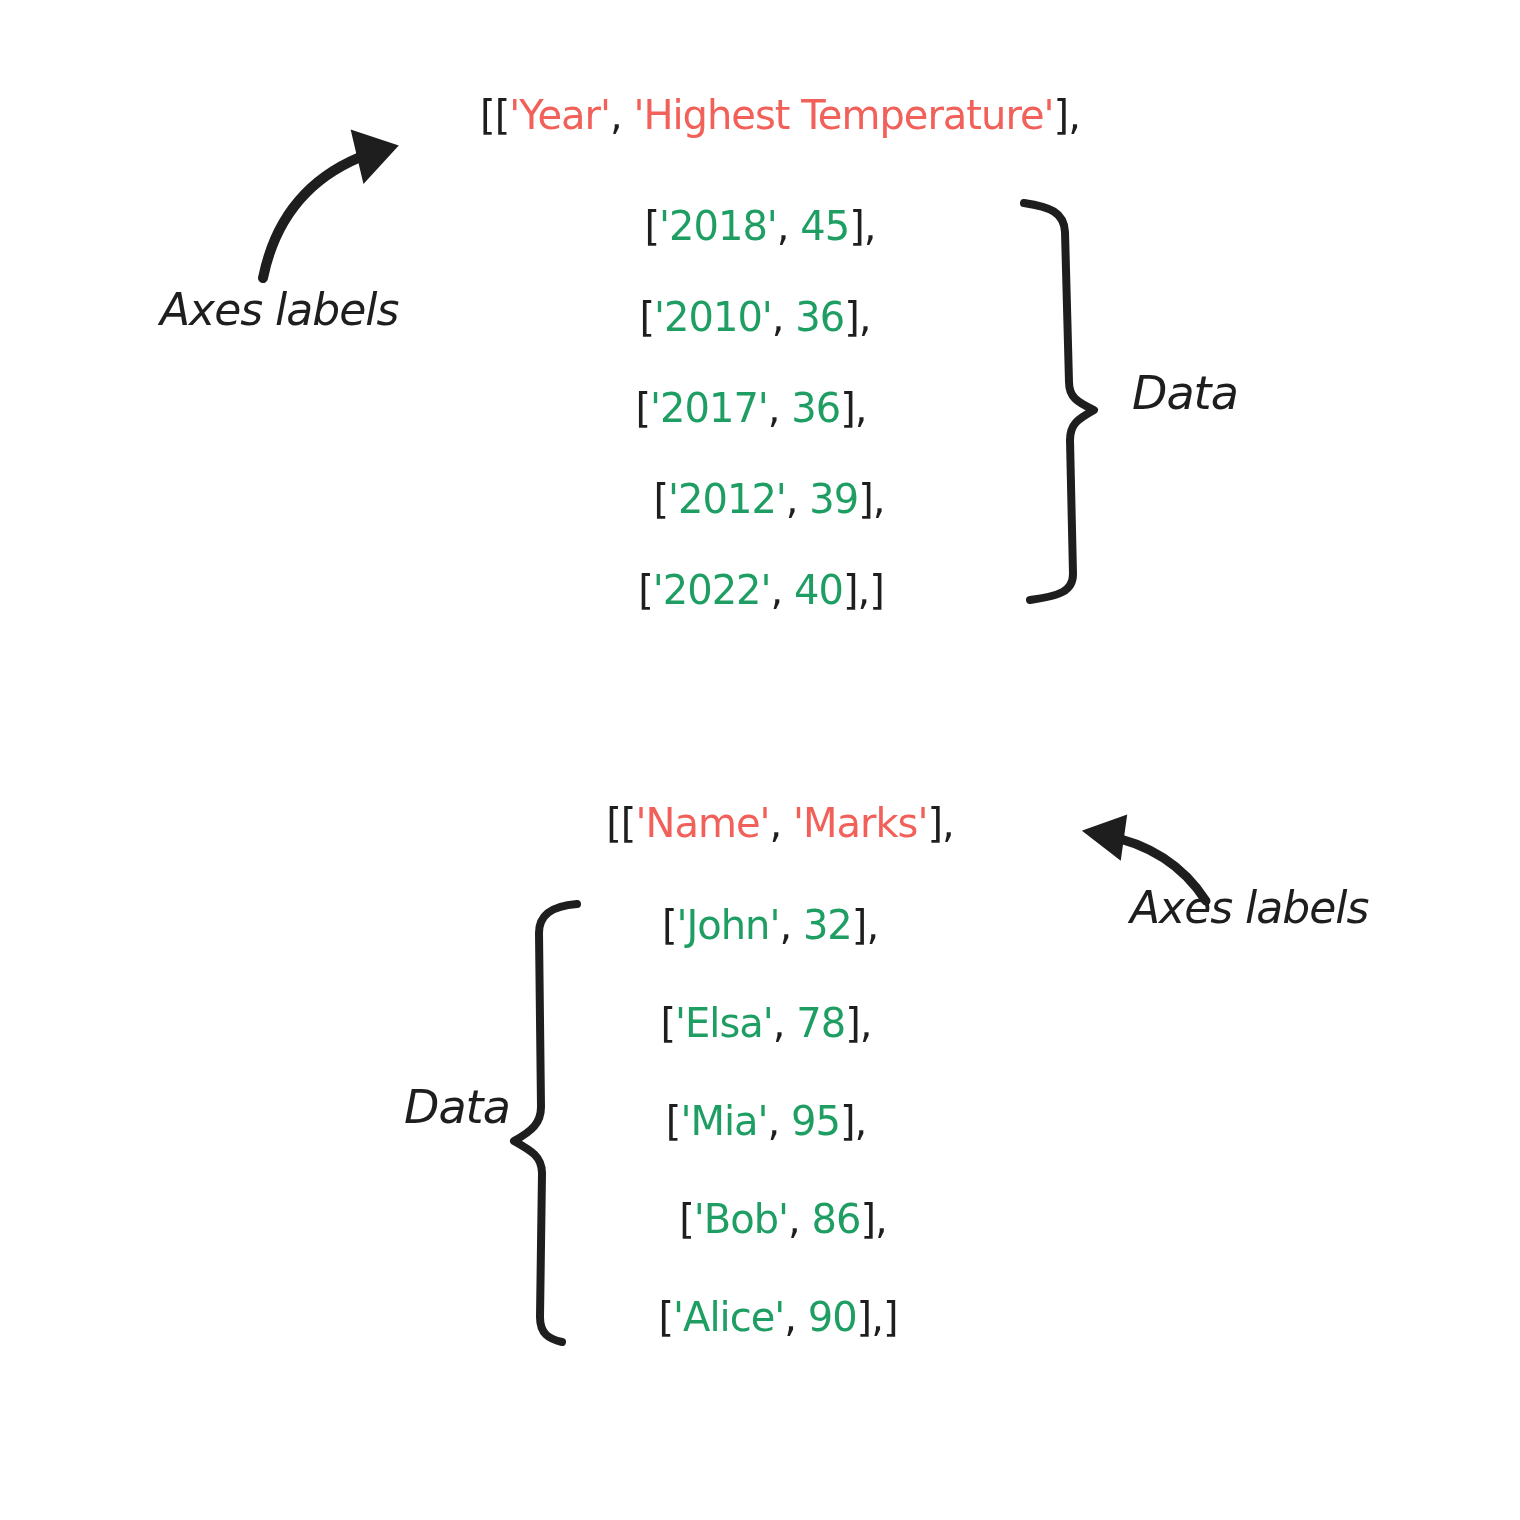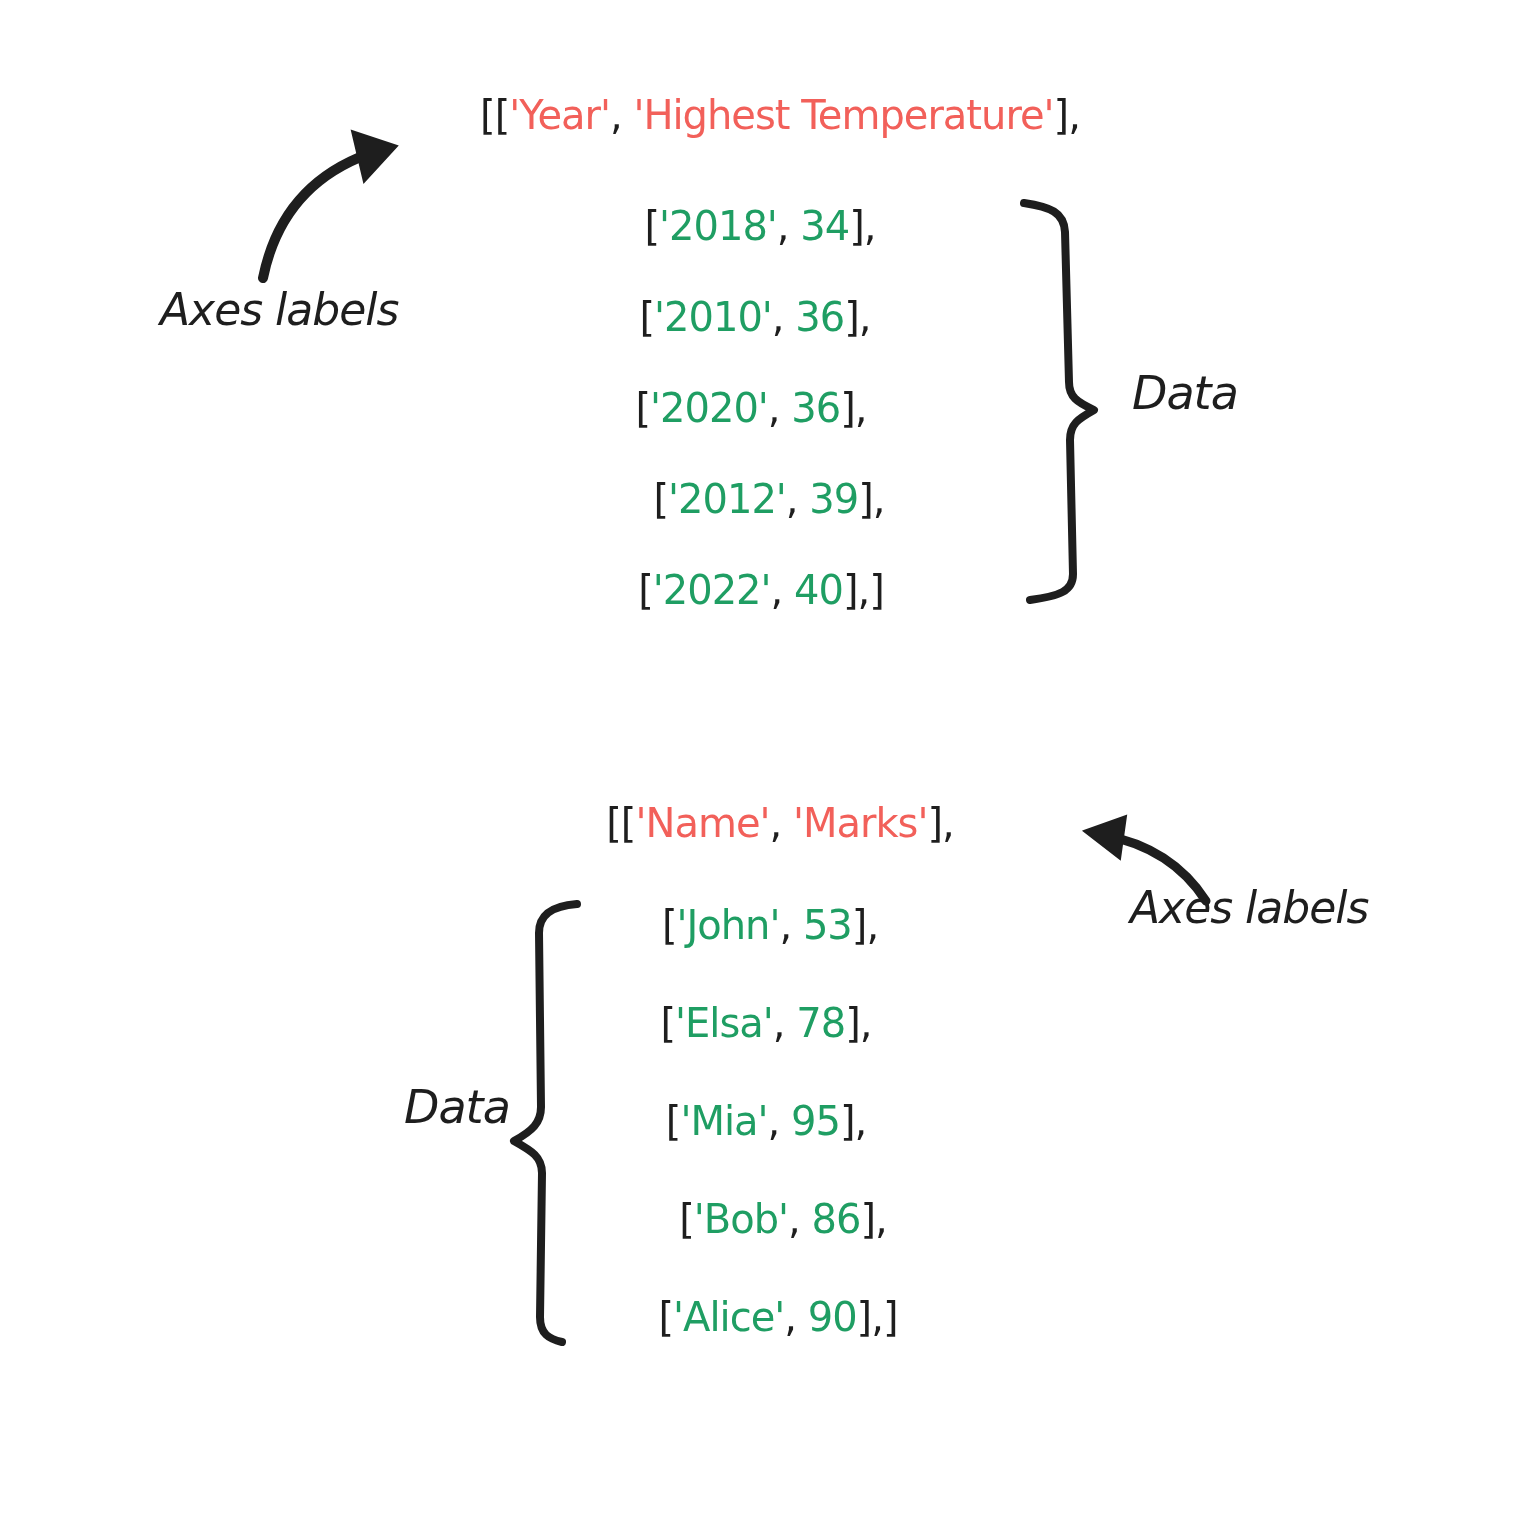--- a/index.html
+++ b/index.html
@@ -80,30 +80,30 @@
     <g>
       <path d="M 577 904 C 551 906, 539 915, 539 933
                L 541 1107 C 541 1123, 532 1131, 514 1141
                C 532 1151, 542 1157, 542 1173
                L 540 1317 C 540 1334, 549 1339, 562 1342" stroke-width="8" stroke-linecap="round" stroke-linejoin="round" fill="none"></path>
     </g>
   </svg>
 
   <div class="code-line header-line" id="top-header"><span class="seg-ink">[[</span><span class="seg-label">'Year'</span><span class="seg-ink">, </span><span class="seg-label">'Highest Temperature'</span><span class="seg-ink">],</span></div>
   <div class="rows" id="top-rows">
-      <div class="code-line"><span class="seg-ink">[</span><span class="seg-value">'2018'</span><span class="seg-ink">, </span><span class="seg-value">34</span><span class="seg-ink">],</span></div>
+      <div class="code-line"><span class="seg-ink">[</span><span class="seg-value">'2018'</span><span class="seg-ink">, </span><span class="seg-value">45</span><span class="seg-ink">],</span></div>
       <div class="code-line"><span class="seg-ink">[</span><span class="seg-value">'2010'</span><span class="seg-ink">, </span><span class="seg-value">36</span><span class="seg-ink">],</span></div>
-      <div class="code-line"><span class="seg-ink">[</span><span class="seg-value">'2020'</span><span class="seg-ink">, </span><span class="seg-value">36</span><span class="seg-ink">],</span></div>
+      <div class="code-line"><span class="seg-ink">[</span><span class="seg-value">'2017'</span><span class="seg-ink">, </span><span class="seg-value">36</span><span class="seg-ink">],</span></div>
       <div class="code-line"><span class="seg-ink">[</span><span class="seg-value">'2012'</span><span class="seg-ink">, </span><span class="seg-value">39</span><span class="seg-ink">],</span></div>
       <div class="code-line"><span class="seg-ink">[</span><span class="seg-value">'2022'</span><span class="seg-ink">, </span><span class="seg-value">40</span><span class="seg-ink">],]</span></div>
     </div>
 
   <div class="code-line header-line" id="bottom-header"><span class="seg-ink">[[</span><span class="seg-label">'Name'</span><span class="seg-ink">, </span><span class="seg-label">'Marks'</span><span class="seg-ink">],</span></div>
   <div class="rows" id="bottom-rows">
-      <div class="code-line"><span class="seg-ink">[</span><span class="seg-value">'John'</span><span class="seg-ink">, </span><span class="seg-value">53</span><span class="seg-ink">],</span></div>
+      <div class="code-line"><span class="seg-ink">[</span><span class="seg-value">'John'</span><span class="seg-ink">, </span><span class="seg-value">32</span><span class="seg-ink">],</span></div>
       <div class="code-line"><span class="seg-ink">[</span><span class="seg-value">'Elsa'</span><span class="seg-ink">, </span><span class="seg-value">78</span><span class="seg-ink">],</span></div>
       <div class="code-line"><span class="seg-ink">[</span><span class="seg-value">'Mia'</span><span class="seg-ink">, </span><span class="seg-value">95</span><span class="seg-ink">],</span></div>
       <div class="code-line"><span class="seg-ink">[</span><span class="seg-value">'Bob'</span><span class="seg-ink">, </span><span class="seg-value">86</span><span class="seg-ink">],</span></div>
       <div class="code-line"><span class="seg-ink">[</span><span class="seg-value">'Alice'</span><span class="seg-ink">, </span><span class="seg-value">90</span><span class="seg-ink">],]</span></div>
     </div>
 
   <div class="annotation" id="axes-labels-top">Axes labels</div>
   <div class="annotation" id="data-top">Data</div>
   <div class="annotation" id="axes-labels-bottom">Axes labels</div>
   <div class="annotation" id="data-bottom">Data</div>

